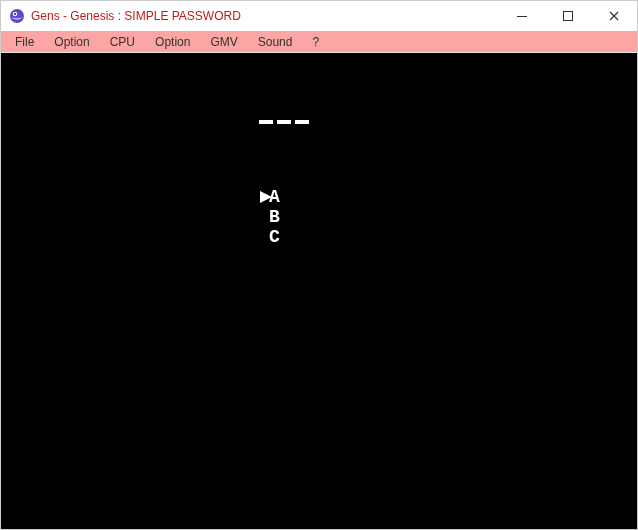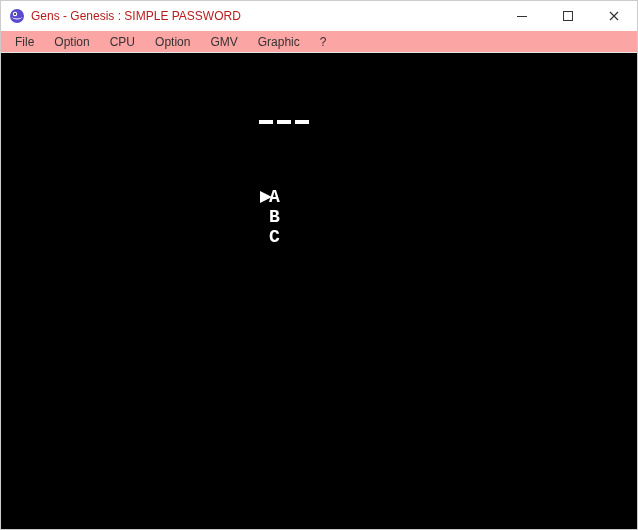--- a/index.html
+++ b/index.html
@@ -157,21 +157,21 @@
       </div>
     </div>
   </div>
 
   <div class="menubar">
     <span class="menu-item">File</span>
     <span class="menu-item">Option</span>
     <span class="menu-item">CPU</span>
     <span class="menu-item">Option</span>
     <span class="menu-item">GMV</span>
-    <span class="menu-item">Graphic</span>
+    <span class="menu-item">Sound</span>
     <span class="menu-item">?</span>
   </div>
 
   <div class="viewport">
 
     <div class="slots">
       <div class="slot"></div>
       <div class="slot"></div>
       <div class="slot"></div>
     </div>

